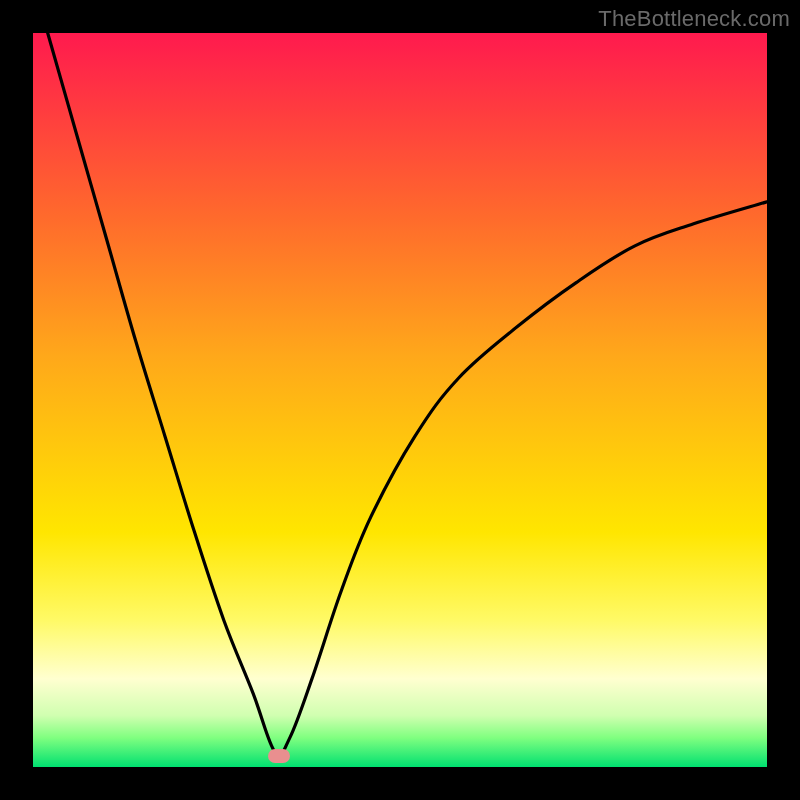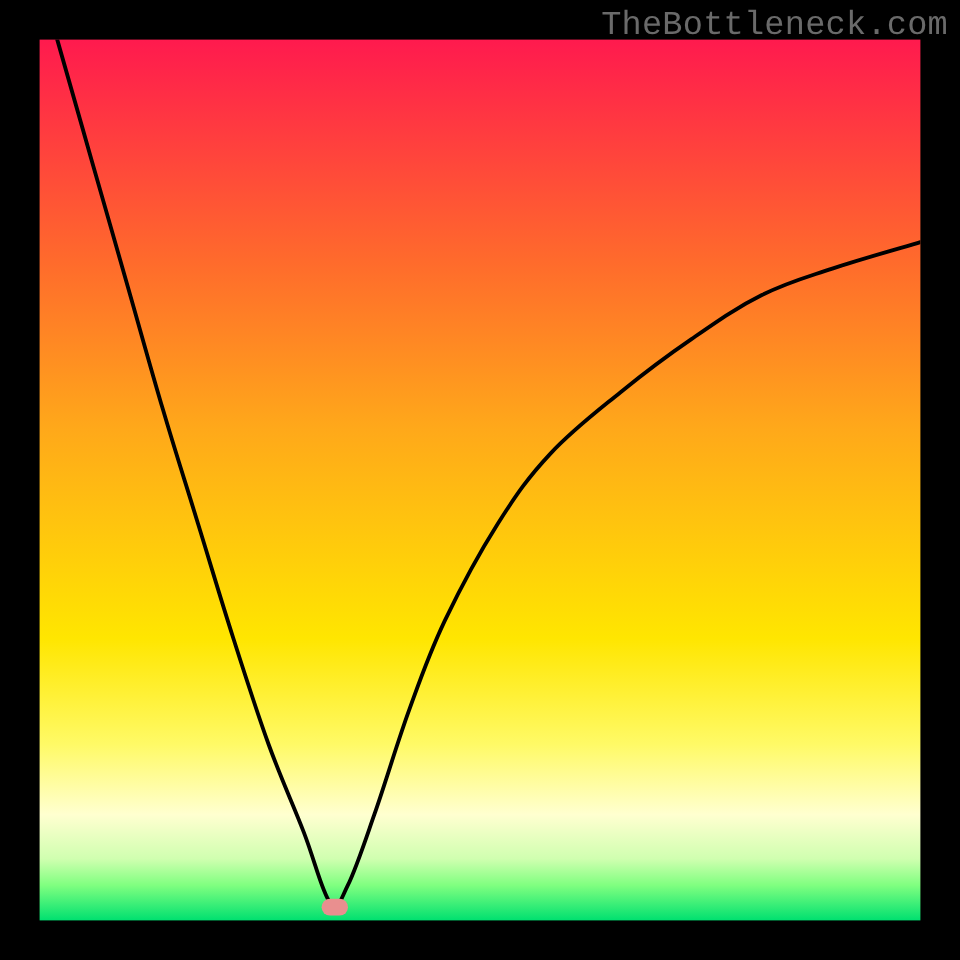--- a/index.html
+++ b/index.html
@@ -42,24 +42,23 @@
     left: 0;
     top: 0;
     width: 734px;
     height: 734px;
   }
   .watermark {
     position: absolute;
     top: 6px;
     right: 10px;
     color: #6a6a6a;
-    font-size: 28px;
+    font-size: 22px;
     letter-spacing: 0.2px;
     user-select: none;
-    font-family: Liberation Mono, monospace;
   }
   .marker {
     position: absolute;
     width: 22px;
     height: 14px;
     border-radius: 7px;
     background: #e98f8f;
     transform: translate(-50%, -50%);
   }
 </style>

